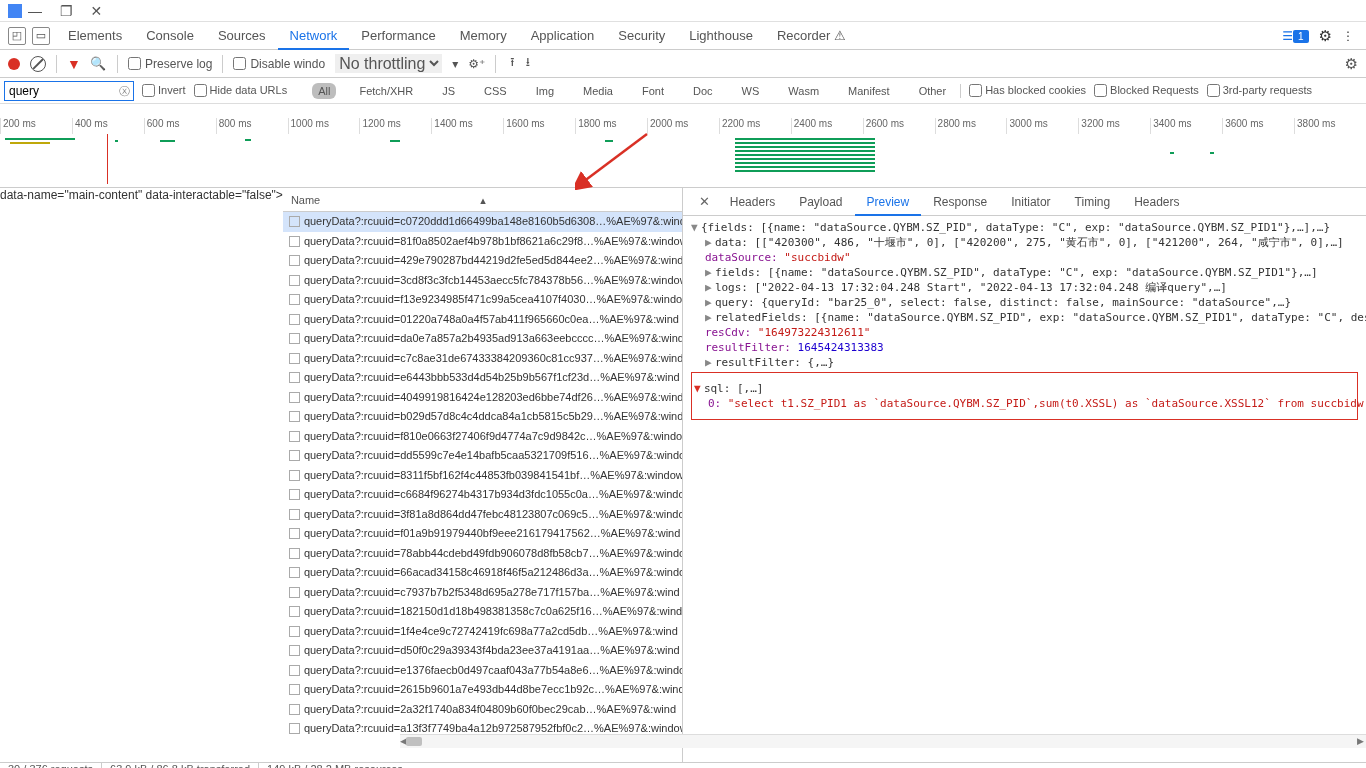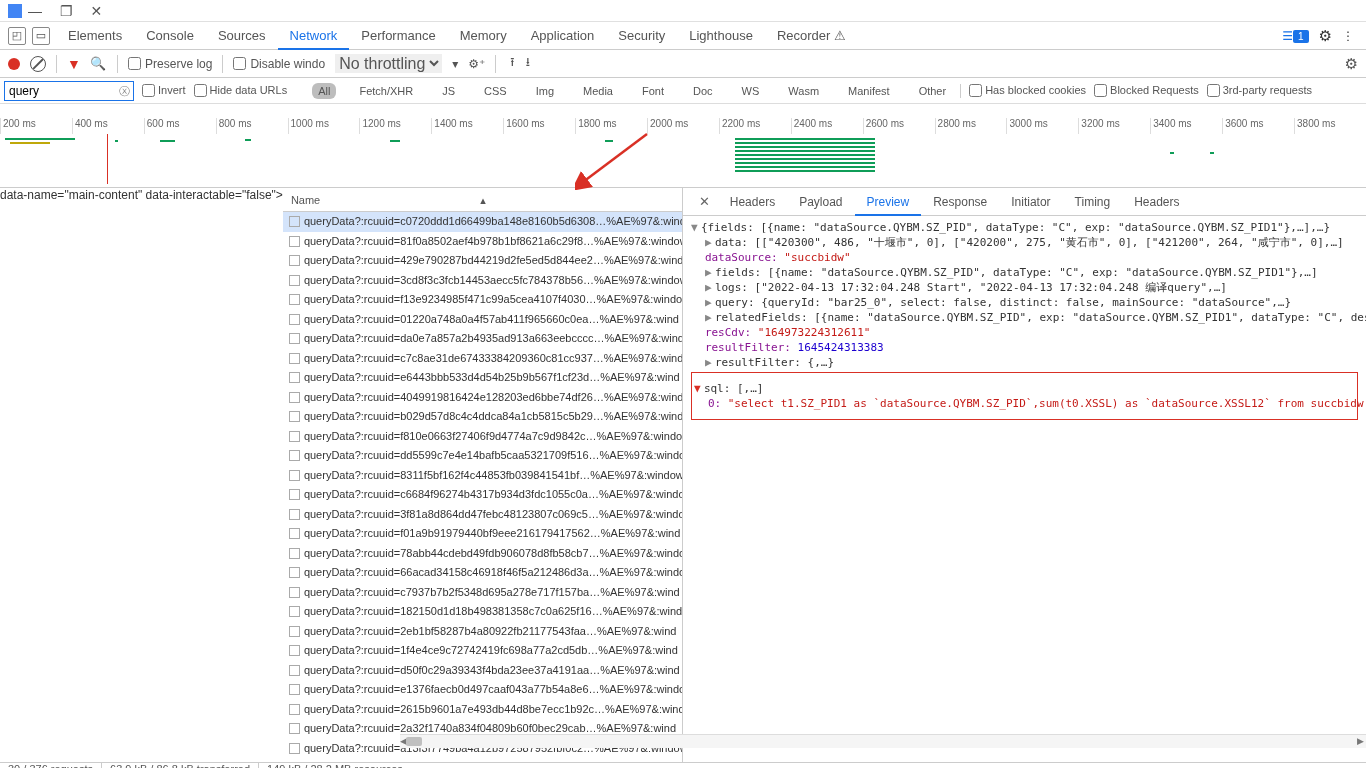--- a/index.html
+++ b/index.html
@@ -293,24 +293,20 @@
         <div class="row">
           <span class="rowicon"></span>
           <span>queryData?:rcuuid=c7937b7b2f5348d695a278e717f157ba…%AE%97&amp;:wind</span>
         </div>
         <div class="row">
           <span class="rowicon"></span>
           <span>queryData?:rcuuid=182150d1d18b498381358c7c0a625f16…%AE%97&amp;:windo</span>
         </div>
         <div class="row">
           <span class="rowicon"></span>
-          <span>queryData?:rcuuid=2eb1bf58287b4a80922fb21177543faa…%AE%97&amp;:wind</span>
-        </div>
-        <div class="row">
-          <span class="rowicon"></span>
           <span>queryData?:rcuuid=1f4e4ce9c72742419fc698a77a2cd5db…%AE%97&amp;:wind</span>
         </div>
         <div class="row">
           <span class="rowicon"></span>
           <span>queryData?:rcuuid=d50f0c29a39343f4bda23ee37a4191aa…%AE%97&amp;:wind</span>
         </div>
         <div class="row">
           <span class="rowicon"></span>
           <span>queryData?:rcuuid=e1376faecb0d497caaf043a77b54a8e6…%AE%97&amp;:windo</span>
         </div>

